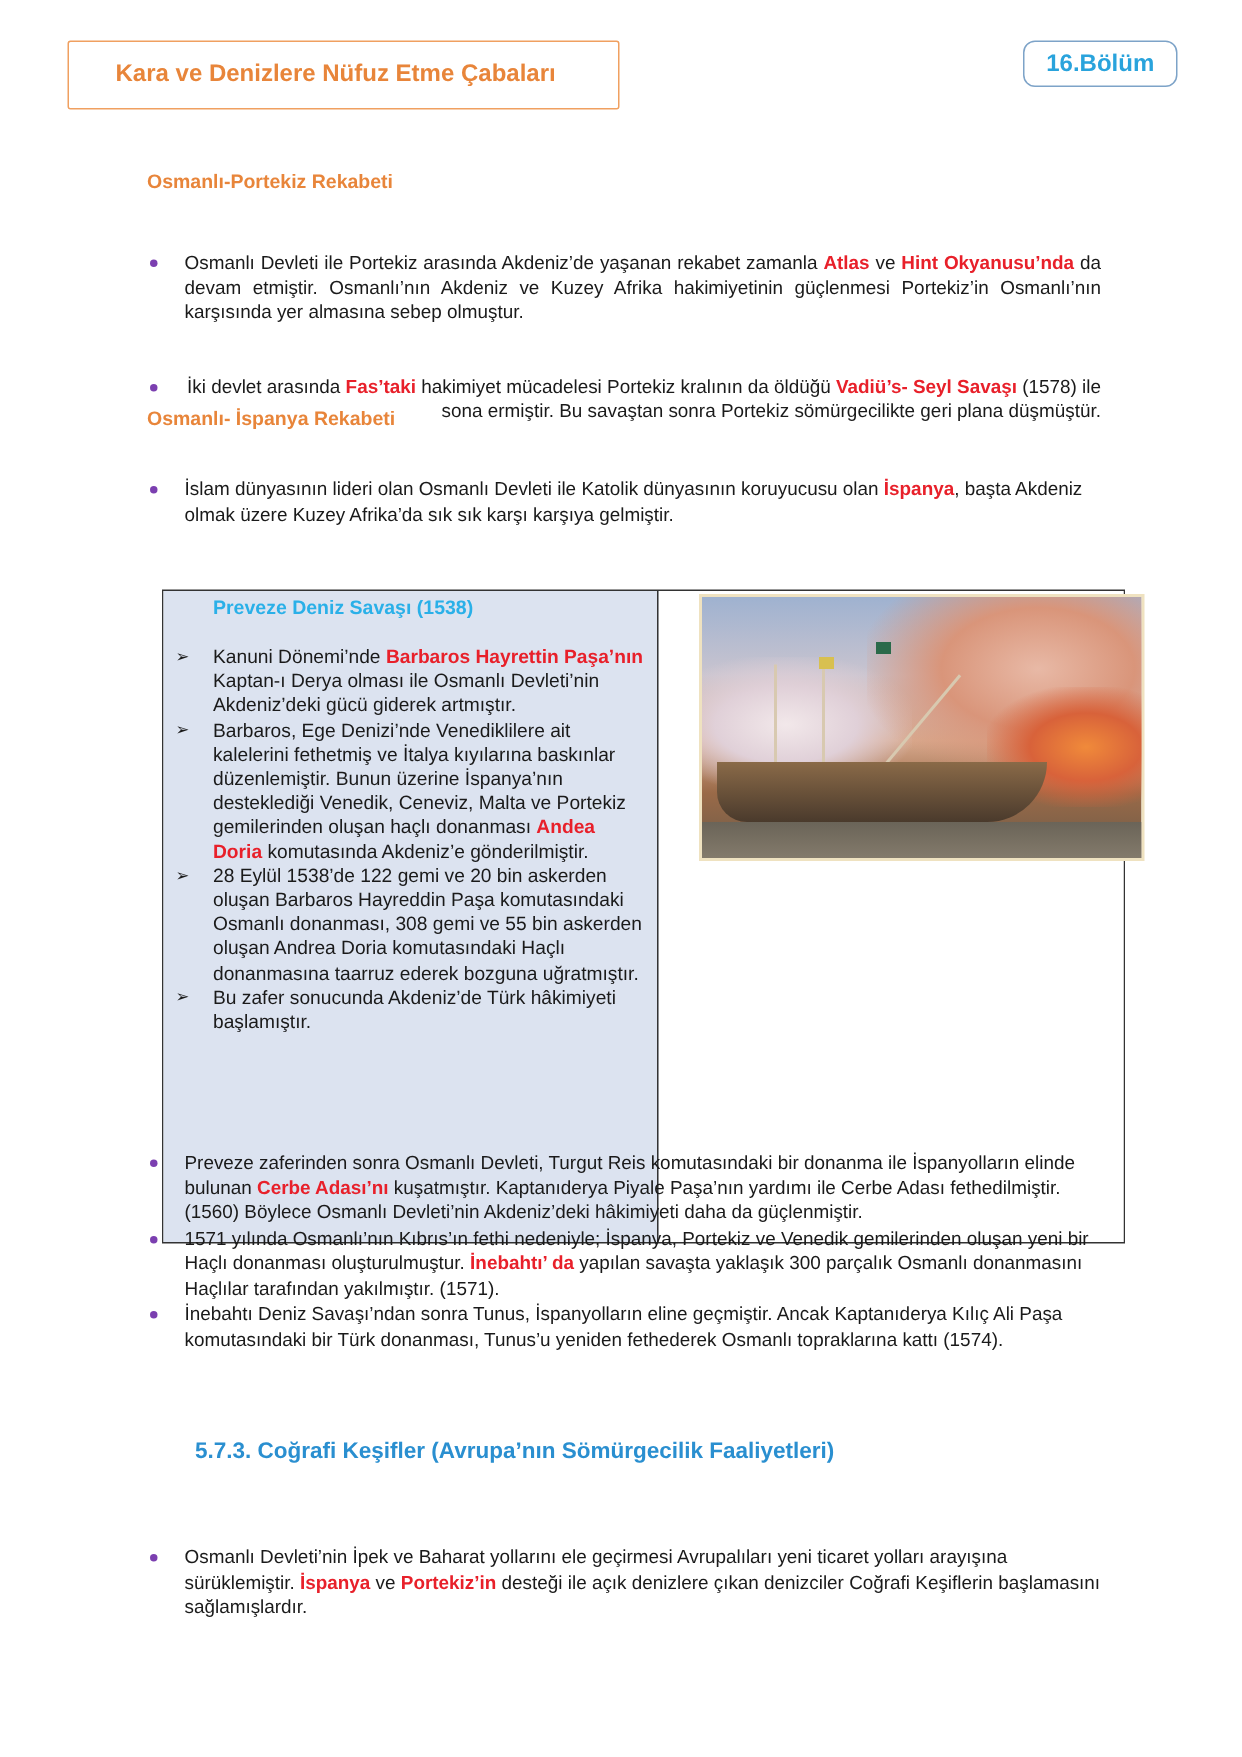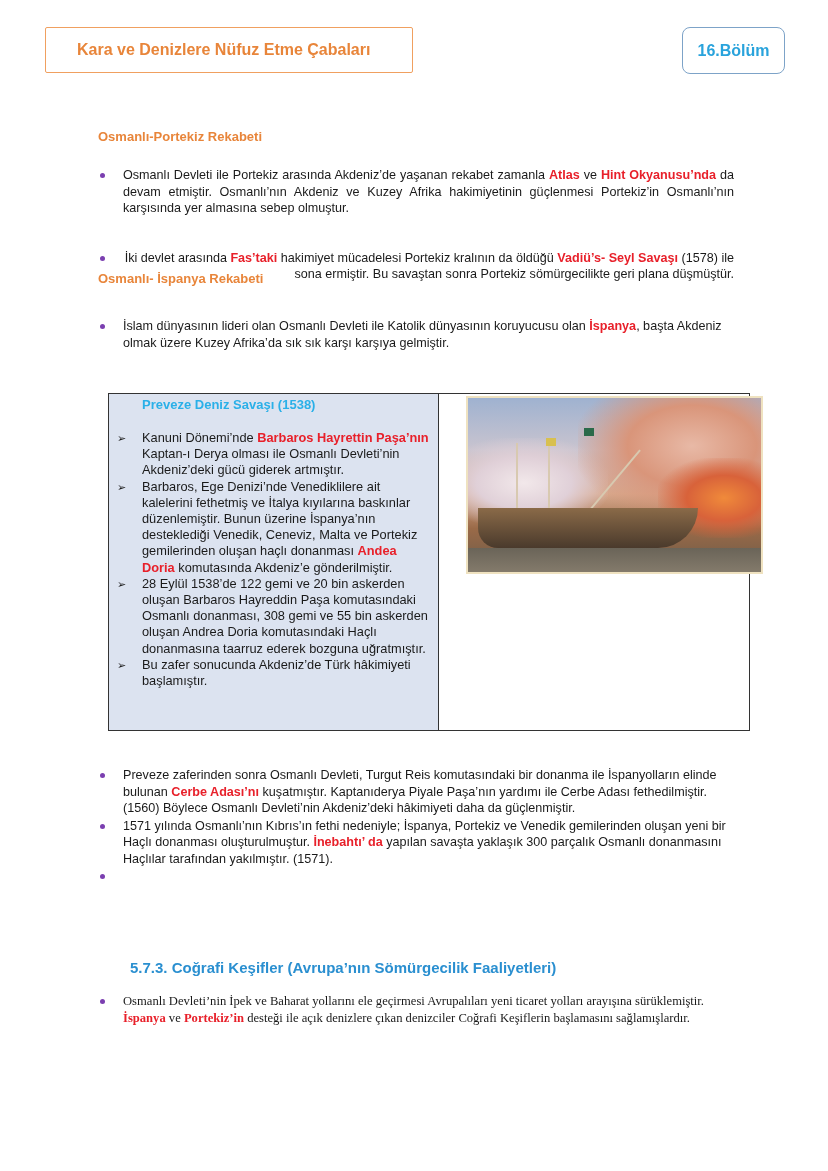--- a/index.html
+++ b/index.html
@@ -7,21 +7,21 @@
   body { position: relative; font-family: "Liberation Sans", sans-serif; color: #1a1a1a; overflow: hidden; }
 
   .title-box {
     position: absolute; left: 45px; top: 27px; width: 368px; height: 46px;
     border: 1.5px solid #f0a060; border-radius: 2px;
     display: flex; align-items: center; padding-left: 31px;
   }
   .title-box span { color: #e8853a; font-weight: bold; font-size: 16px; }
 
   .chapter-box {
-    position: absolute; left: 682px; top: 27px; width: 103px; height: 47px;
+    position: absolute; left: 682px; top: 27px; width: 103px; height: 31px;
     border: 1.5px solid #7da3c8; border-radius: 8px;
     display: flex; align-items: center; justify-content: center;
   }
   .chapter-box span { color: #29a3dc; font-weight: bold; font-size: 16px; }
 
   .section-heading {
     position: absolute; left: 98px; color: #e8853a; font-weight: bold; font-size: 13px;
   }
   .blue-heading {
     position: absolute; left: 98px; color: #2a8fd0; font-weight: bold; font-size: 15px; margin-left: 32px;
@@ -33,21 +33,21 @@
     margin-bottom: 1px;
   }
   .bullets li .dot {
     position: absolute; left: 2px; top: 6px; width: 5px; height: 5px; border-radius: 50%;
     background: #7b3fb0;
   }
   .justify { text-align: justify; }
   .red { color: #e8202a; font-weight: bold; }
 
   .tbl {
-    position: absolute; left: 108px; top: 393px; width: 642px; height: 338px;
+    position: absolute; left: 108px; top: 393px; width: 642px; height: 436px;
     border: 1.3px solid #333; display: flex; gap: 20px;
   }
   .tbl .left {
     width: 330px; height: 100%; background: #dce3f0; border-right: 1.3px solid #333;
     padding: 3px 6px 0 7px;
   }
   .tbl .right { flex: 1; position: relative; background: #fff; }
   .tbl .box-title { color: #2ab0e8; font-weight: bold; font-size: 13px; padding-left: 26px; height: 17px; }
   .arrows { list-style: none; margin-top: 16px; }
   .arrows li { position: relative; padding-left: 26px; font-size: 12.8px; line-height: 16.2px; }
@@ -69,21 +69,21 @@
 </head>
 <body>
 
 <div class="title-box">
   <span>Kara ve Denizlere Nüfuz Etme Çabaları</span>
 </div>
 <div class="chapter-box">
   <span>16.Bölüm</span>
 </div>
 
-<div class="section-heading" style="top:129px;">Osmanlı-Portekiz Rekabeti</div>
+<div class="section-heading" style="top:113px;">Osmanlı-Portekiz Rekabeti</div>
 <ul class="bullets justify" style="top:167px;">
   <li>
     <span class="dot"></span>
     <span>Osmanlı Devleti ile Portekiz arasında Akdeniz’de yaşanan rekabet zamanla </span><span class="red">Atlas</span><span> ve </span><span class="red">Hint Okyanusu’nda</span><span> da devam etmiştir. Osmanlı’nın Akdeniz ve Kuzey Afrika hakimiyetinin güçlenmesi Portekiz’in Osmanlı’nın karşısında yer almasına sebep olmuştur.</span>
   </li>
   <li style="text-align:right;margin-top:33px;">
     <span class="dot"></span>
     <span>İki devlet arasında </span><span class="red">Fas’taki</span><span> hakimiyet mücadelesi Portekiz kralının da öldüğü </span><span class="red">Vadiü’s- Seyl Savaşı</span><span> (1578) ile sona ermiştir. Bu savaştan sonra Portekiz sömürgecilikte geri plana düşmüştür.</span>
   </li>
 </ul>
@@ -138,22 +138,23 @@
   <li>
     <span class="dot"></span>
     <span>Preveze zaferinden sonra Osmanlı Devleti, Turgut Reis komutasındaki bir donanma ile İspanyolların elinde bulunan </span><span class="red">Cerbe Adası’nı</span><span> kuşatmıştır. Kaptanıderya Piyale Paşa’nın yardımı ile Cerbe Adası fethedilmiştir. (1560) Böylece Osmanlı Devleti’nin Akdeniz’deki hâkimiyeti daha da güçlenmiştir.</span>
   </li>
   <li>
     <span class="dot"></span>
     <span>1571 yılında Osmanlı’nın Kıbrıs’ın fethi nedeniyle; İspanya, Portekiz ve Venedik gemilerinden oluşan yeni bir Haçlı donanması oluşturulmuştur. </span><span class="red">İnebahtı’ da</span><span> yapılan savaşta yaklaşık 300 parçalık Osmanlı donanmasını Haçlılar tarafından yakılmıştır. (1571).</span>
   </li>
   <li>
     <span class="dot"></span>
+    <span>İnebahtı Deniz Savaşı’ndan sonra Tunus, İspanyolların eline geçmiştir. Ancak Kaptanıderya Kılıç Ali Paşa komutasındaki bir Türk donanması, Tunus’u yeniden fethederek Osmanlı topraklarına kattı (1574).</span>
   </li>
 </ul>
 
 <div class="blue-heading" style="top:959px;">5.7.3. Coğrafi Keşifler (Avrupa’nın Sömürgecilik Faaliyetleri)</div>
-<ul class="bullets" style="top:993px;font-family:Liberation Serif, serif;">
+<ul class="bullets" style="top:1030px;">
   <li>
     <span class="dot"></span>
     <span>Osmanlı Devleti’nin İpek ve Baharat yollarını ele geçirmesi Avrupalıları yeni ticaret yolları arayışına sürüklemiştir. </span><span class="red">İspanya</span><span> ve </span><span class="red">Portekiz’in</span><span> desteği ile açık denizlere çıkan denizciler Coğrafi Keşiflerin başlamasını sağlamışlardır.</span>
   </li>
 </ul>
 
 </body></html>

